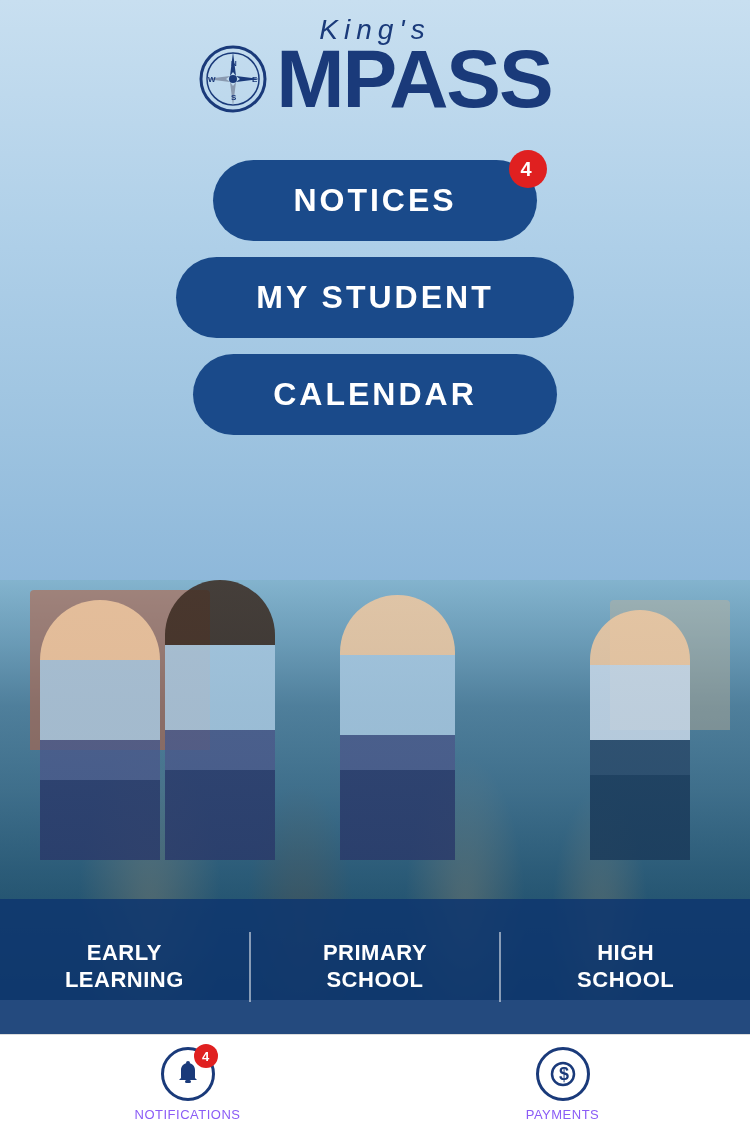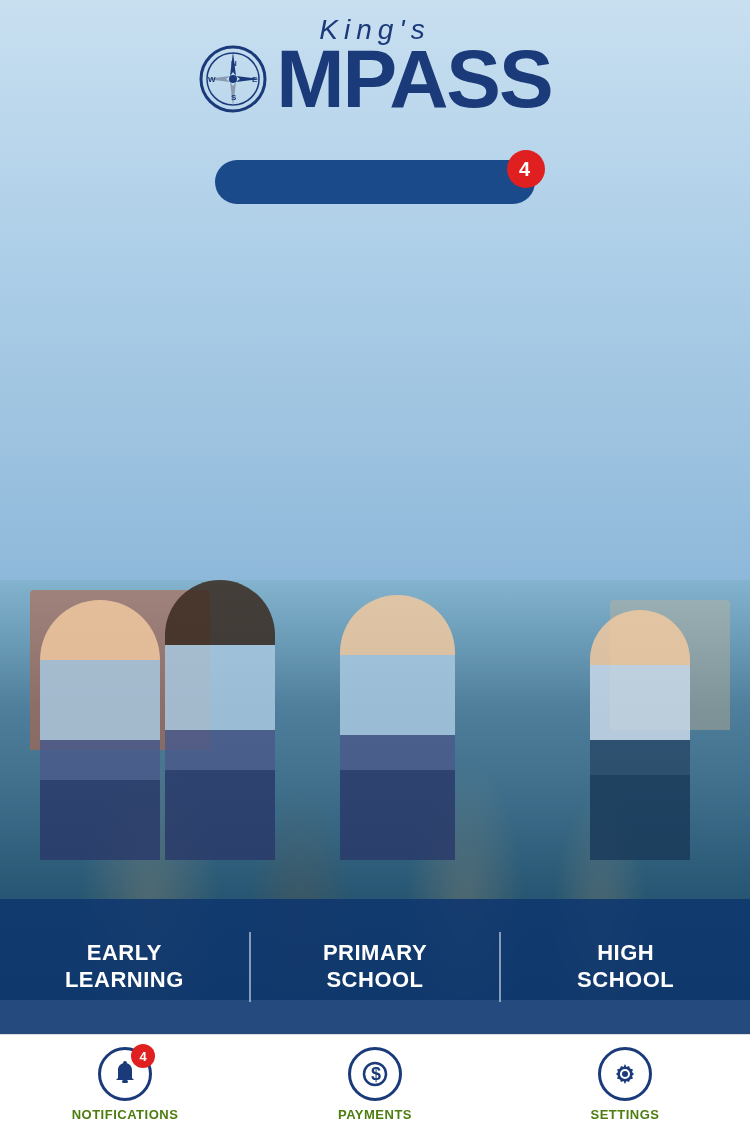--- a/index.html
+++ b/index.html
@@ -121,22 +121,22 @@
       border-radius: 50%;
       display: flex;
       align-items: center;
       justify-content: center;
       position: relative;
       background: white;
     }
 
     .nav-label {
       font-size: 13px;
-      font-weight: 700;
-      color: #4d7c0f;
+      font-weight: 400;
+      color: #8b5cf6;
       text-transform: uppercase;
       letter-spacing: 0.5px;
     }
 
     .nav-badge {
       position: absolute;
       top: -6px;
       right: -6px;
       width: 24px;
       height: 24px;
@@ -304,24 +304,31 @@
         <text x="54" y="38" font-size="8" fill="#1a3a7a" font-weight="bold">E</text>
         <text x="10" y="38" font-size="8" fill="#1a3a7a" font-weight="bold">W</text>
       </svg>
       <span class="compass-text">MPASS</span>
     </div>
   </div>
 
   <div class="nav-buttons">
 
     <button class="main-btn" style="min-width:320px;">
+      <span>NOTICES</span>
       <span class="btn-badge">4</span>
     </button>
 
-
+    <button class="main-btn" style="min-width:340px;">
+      <span>MY STUDENT</span>
+    </button>
+
+    <button class="main-btn" style="min-width:290px;">
+      <span>CALENDAR</span>
+    </button>
 
   </div>
 </div>
 
 <div class="bottom-nav">
 
   <div class="nav-item">
     <div class="nav-icon-circle">
 
       <svg width="28" height="28" viewBox="0 0 28 28">
@@ -339,25 +346,13 @@
 
       <svg width="28" height="28" viewBox="0 0 28 28">
         <circle cx="14" cy="14" r="11" fill="none" stroke="#1a3a7a" stroke-width="2.5"></circle>
         <text x="10" y="20" font-size="18" fill="#1a3a7a" font-weight="bold">$</text>
       </svg>
     </div>
     <span class="nav-label">PAYMENTS</span>
   </div>
 
 
-  <div class="nav-item">
-    <div class="nav-icon-circle">
-
-      <svg width="28" height="28" viewBox="0 0 28 28">
-        <path d="M14 9 A5 5 0 1 0 14 19 A5 5 0 1 0 14 9Z" fill="#1a3a7a"></path>
-        <path d="M14 4 L15.5 7 L18 6 L19 8.5 L22 9.5 L21 12 L23 14 L21 16 L22 18.5 L19 19.5 L18 22 L15.5 21 L14 24 L12.5 21 L10 22 L9 19.5 L6 18.5 L7 16 L5 14 L7 12 L6 9.5 L9 8.5 L10 6 L12.5 7Z" fill="#1a3a7a" fill-rule="evenodd"></path>
-        <path d="M14 9 A5 5 0 1 0 14 19 A5 5 0 1 0 14 9Z" fill="white"></path>
-        <circle cx="14" cy="14" r="3" fill="#1a3a7a"></circle>
-      </svg>
-    </div>
-    <span class="nav-label">SETTINGS</span>
-  </div>
 </div>
 
 </body></html>

